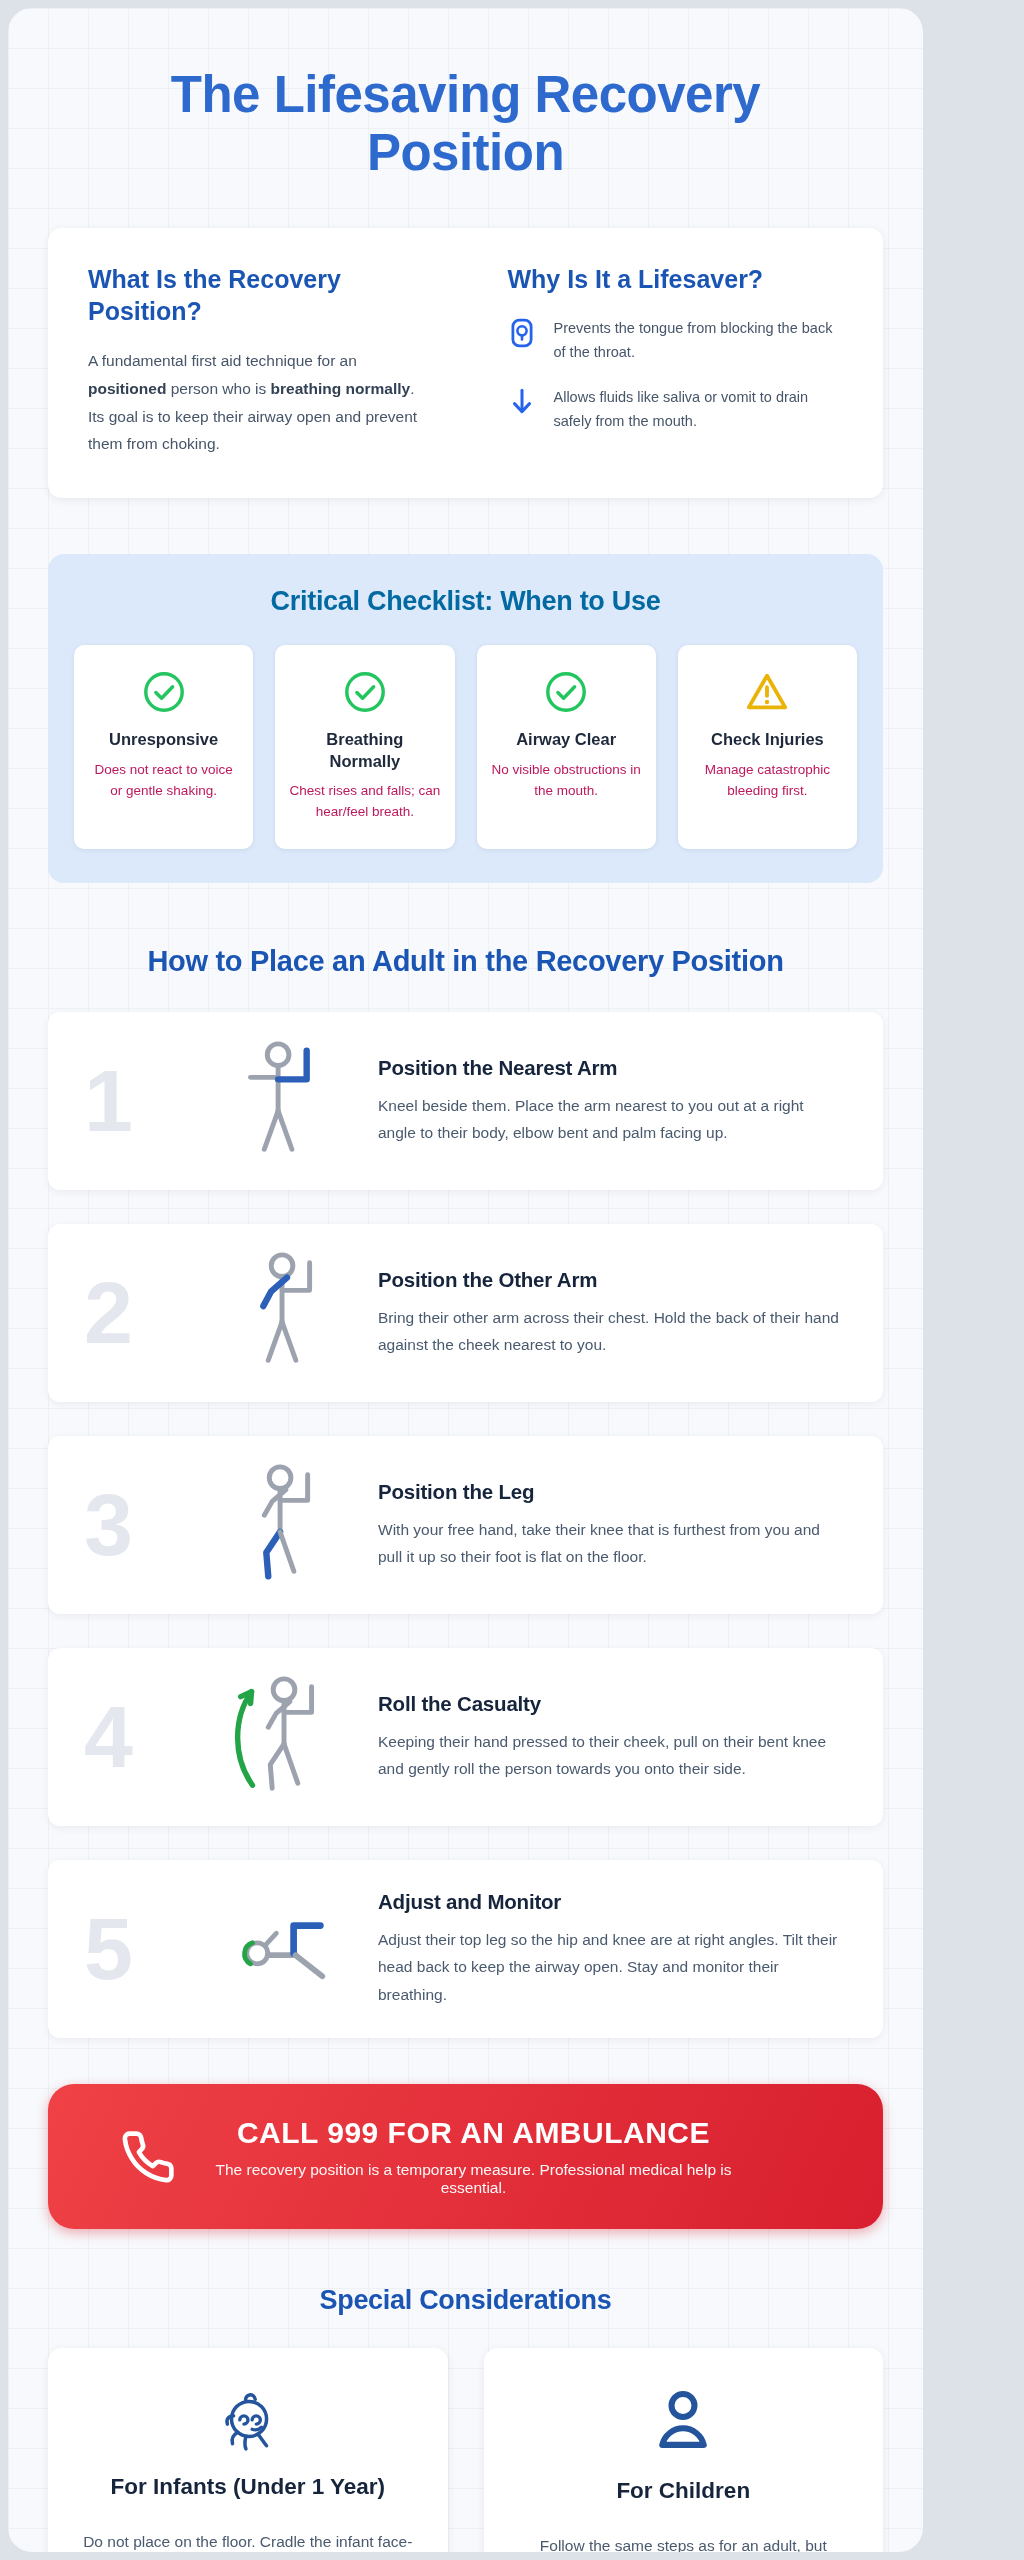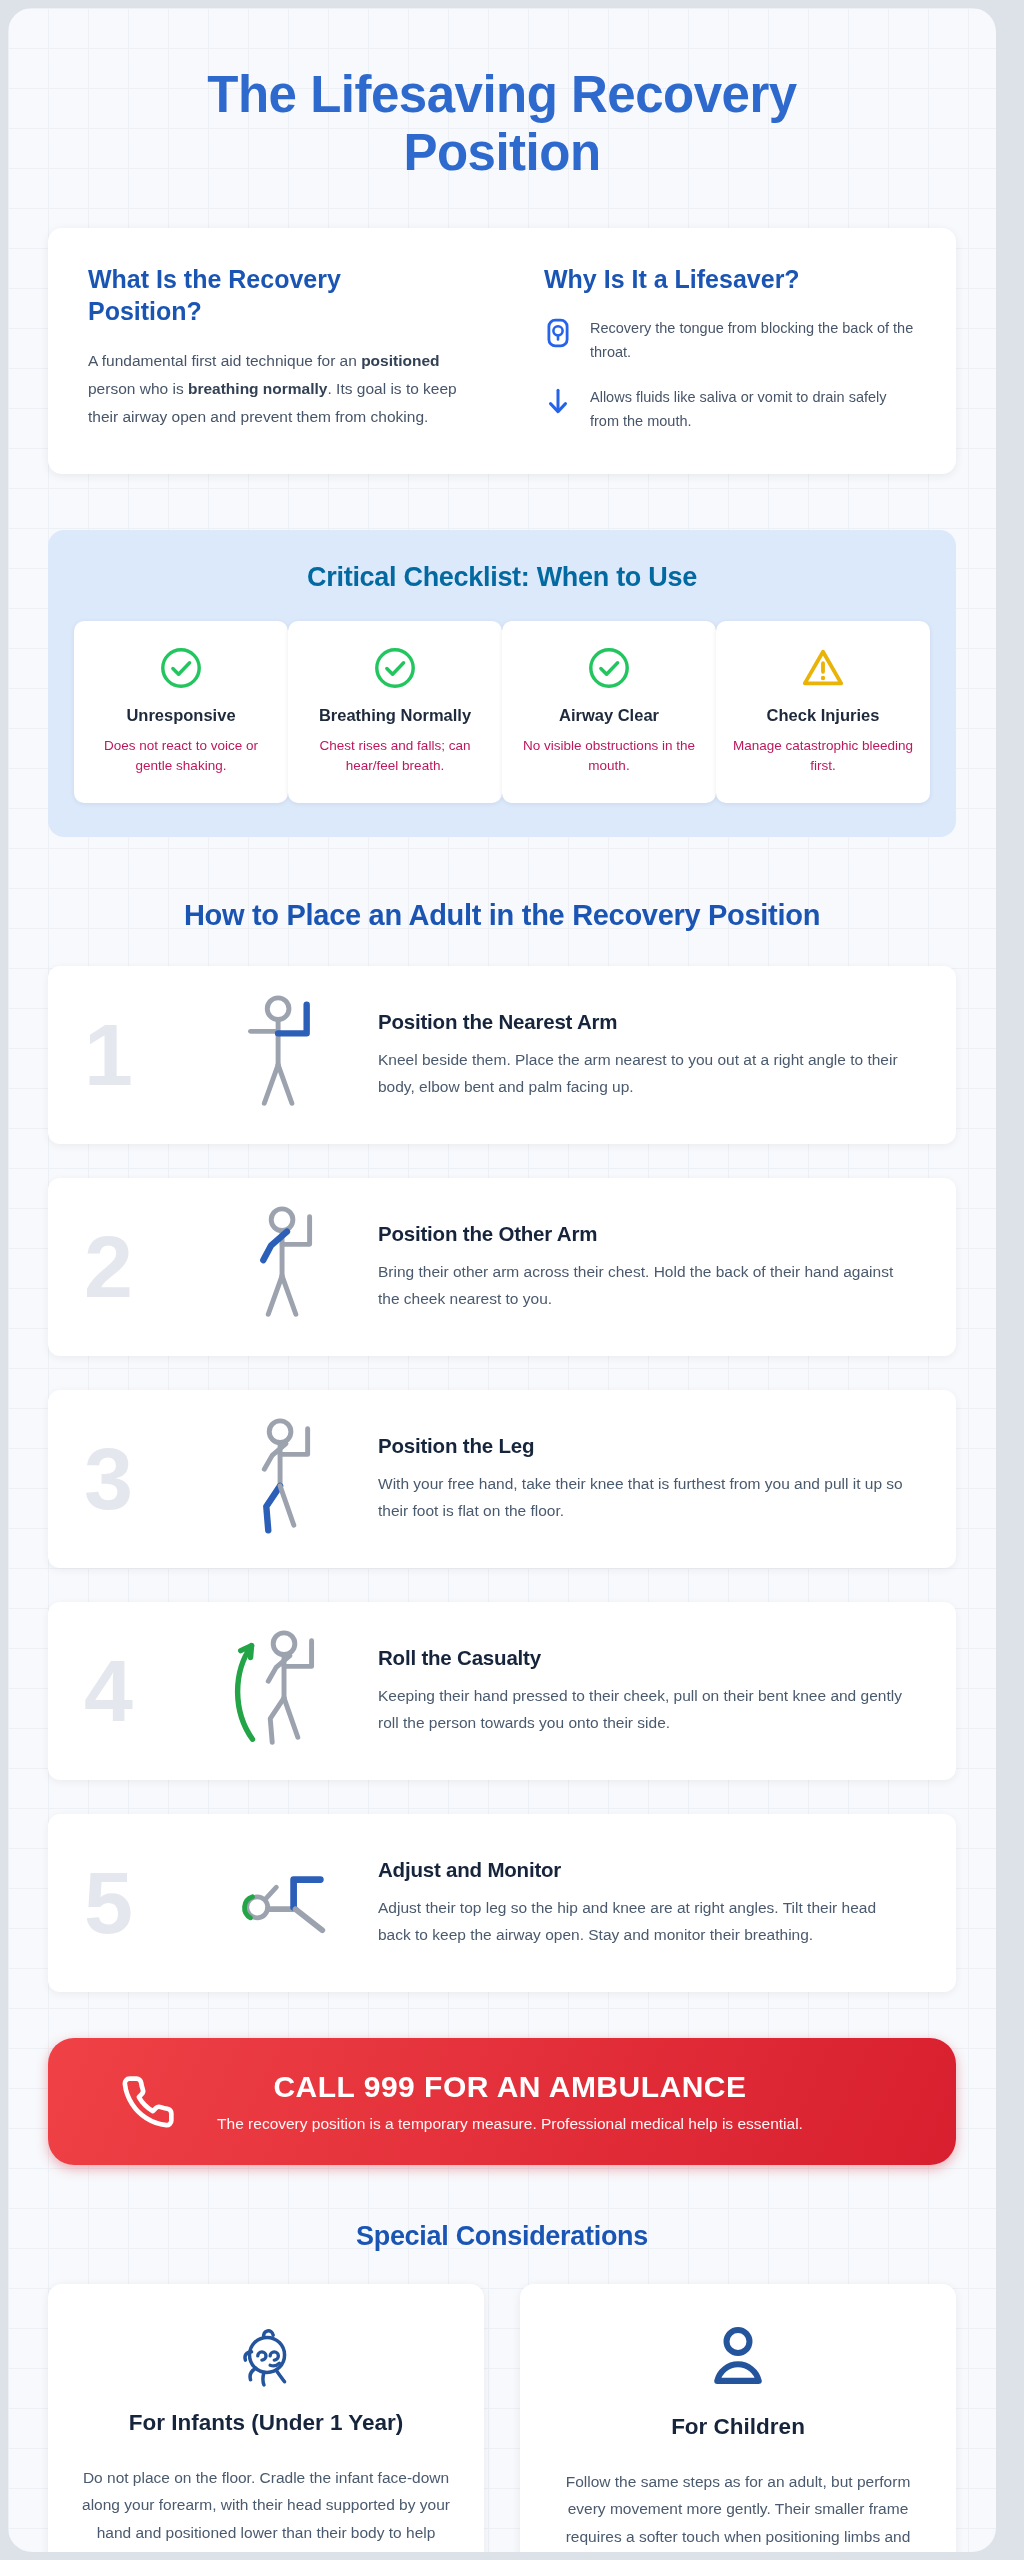--- a/index.html
+++ b/index.html
@@ -4,21 +4,21 @@
 <style>
   * { margin:0; padding:0; box-sizing:border-box; }
   html,body { width:1024px; }
   body {
     height:2560px;
     background:#dde1e8;
     font-family:"Liberation Sans", sans-serif;
     overflow:hidden;
   }
   .container {
-    width:988px; height:2544px; margin:8px;
+    width:915px; height:2544px; margin:8px;
     border-radius:24px;
     background-color:#f7f9fc;
     background-image:
       linear-gradient(#edf0f5 1px, transparent 1px),
       linear-gradient(90deg, #edf0f5 1px, transparent 1px);
     background-size:40px 40px;
     overflow:hidden;
   }
   
   .hero { padding-top:58px; text-align:center; }
@@ -41,21 +41,21 @@
   .why-bullets { display:flex; flex-direction:column; gap:20px; margin-top:4px; }
   .bullet { display:flex; gap:18px; align-items:flex-start; }
   .bullet-icon { flex:0 0 28px; display:flex; justify-content:center; padding-top:2px; }
   .bullet-text { font-size:14.5px; line-height:1.7; color:#475569; }
   
   .checklist {
     margin:56px 40px 0; background:#dce9fb; border-radius:16px;
     padding:32px 26px 34px;
   }
   .checklist h2 { text-align:center; font-size:27px; color:#0369a1; letter-spacing:-0.3px; }
-  .checklist-cards { display:grid; grid-template-columns:repeat(4,1fr); margin-top:28px; }
+  .checklist-cards { display:grid; grid-template-columns:repeat(4,1fr); gap:22px; margin-top:28px; }
   .check-card {
     background:#fff; border-radius:10px; padding:24px 14px 26px;
     text-align:center; box-shadow:0 1px 5px rgba(15,23,42,.08);
     min-height:172px;
   }
   .check-card .cc-icon { margin-bottom:14px; }
   .check-card h3 { font-size:16.5px; color:#1e293b; margin-bottom:9px; line-height:1.3; }
   .check-card p { font-size:13.5px; color:#be185d; line-height:1.55; }
   
   .steps-heading { margin-top:62px; text-align:center; font-size:29px; color:#1b55b4; letter-spacing:-0.3px; }
@@ -112,21 +112,21 @@
       <h2>Why Is It a Lifesaver?</h2>
       <div class="why-bullets">
         <div class="bullet">
           <span class="bullet-icon">
             <svg width="26" height="30" viewBox="0 0 24 28" fill="none">
               <rect x="3.5" y="2" width="17" height="24" rx="6" stroke="#2563eb" stroke-width="2.6"></rect>
               <circle cx="12" cy="12" r="4.3" stroke="#2563eb" stroke-width="2.4"></circle>
               <line x1="12" y1="16.5" x2="12" y2="20" stroke="#2563eb" stroke-width="2.4" stroke-linecap="round"></line>
             </svg>
           </span>
-          <span class="bullet-text">Recovery the tongue from blocking the back of the throat.</span>
+          <span class="bullet-text">Prevents the tongue from blocking the back of the throat.</span>
         </div>
         <div class="bullet">
           <span class="bullet-icon">
             <svg width="26" height="30" viewBox="0 0 24 28" fill="none">
               <line x1="12" y1="3" x2="12" y2="22" stroke="#2563eb" stroke-width="2.8" stroke-linecap="round"></line>
               <path d="M5 15.5 L12 23 L19 15.5" stroke="#2563eb" stroke-width="2.8" stroke-linecap="round" stroke-linejoin="round" fill="none"></path>
             </svg>
           </span>
           <span class="bullet-text">Allows fluids like saliva or vomit to drain safely from the mouth.</span>
         </div>

